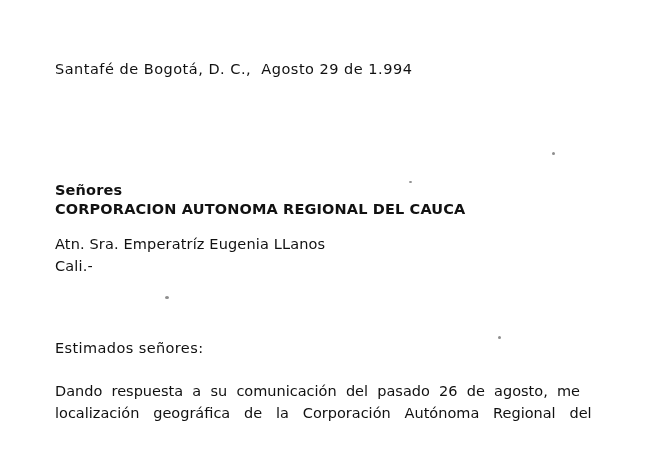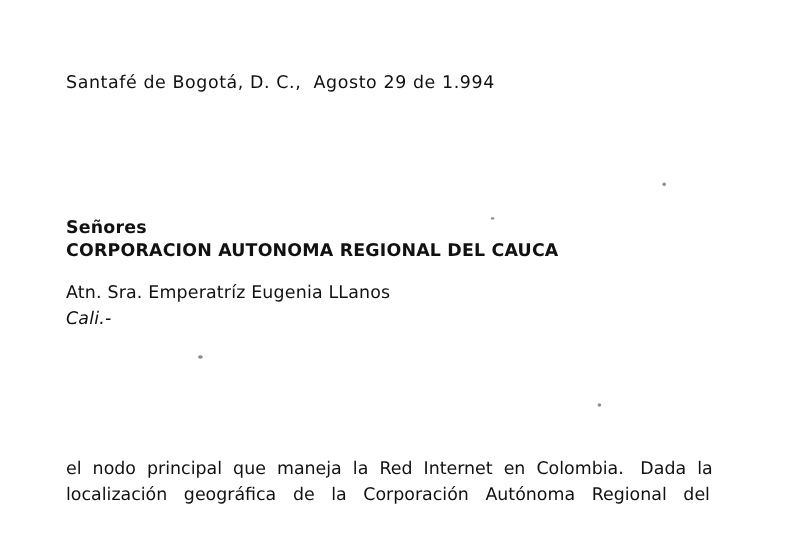--- a/index.html
+++ b/index.html
@@ -35,21 +35,21 @@
     letter-spacing: 0.5px;
   }
   .addr {
     left: 55px;
     letter-spacing: 0.15px;
   }
   .addr-0 { top: 181px; font-weight: bold; }
   .addr-1 { top: 200px; font-weight: bold; }
   .addr-2 { top: 219px; margin-top: 16px; }
   .addr-3 { top: 238px; }
-  .addr-4 { top: 257px; font-style: italic; }
+  .addr-4 { top: 257px; }
   .greeting {
     left: 55px;
     top: 339px;
     letter-spacing: 0.4px;
   }
   .body-par {
     position: absolute;
     left: 55px;
     top: 381px;
     width: 556px;
@@ -78,23 +78,24 @@
 
 <div class="page">
 
   <div class="line date-line">Santafé de Bogotá, D. C.,  Agosto 29 de 1.994</div>
 
   <div class="line addr addr-0">Señores</div>
   <div class="line addr addr-1">CORPORACION AUTONOMA REGIONAL DEL CAUCA</div>
   <div class="line addr addr-2">Atn. Sra. Emperatríz Eugenia LLanos</div>
   <div class="line addr addr-4">Cali.-</div>
 
+  <div class="line greeting">Estimados señores:</div>
 
   <div class="body-par">
-    <span class="p-line">el  nodo  principal  que  maneja  la  Red  Internet  en  Colombia.   Dada  la</span>
+    <span class="p-line">Dando  respuesta  a  su  comunicación  del  pasado  26  de  agosto,  me</span>
     <span class="p-line">localización   geográfica   de   la   Corporación   Autónoma   Regional   del</span>
   </div>
 
   <div class="speck speck-a"></div>
   <div class="speck speck-b"></div>
   <div class="speck speck-c"></div>
   <div class="speck speck-d"></div>
 
 </div>
 

